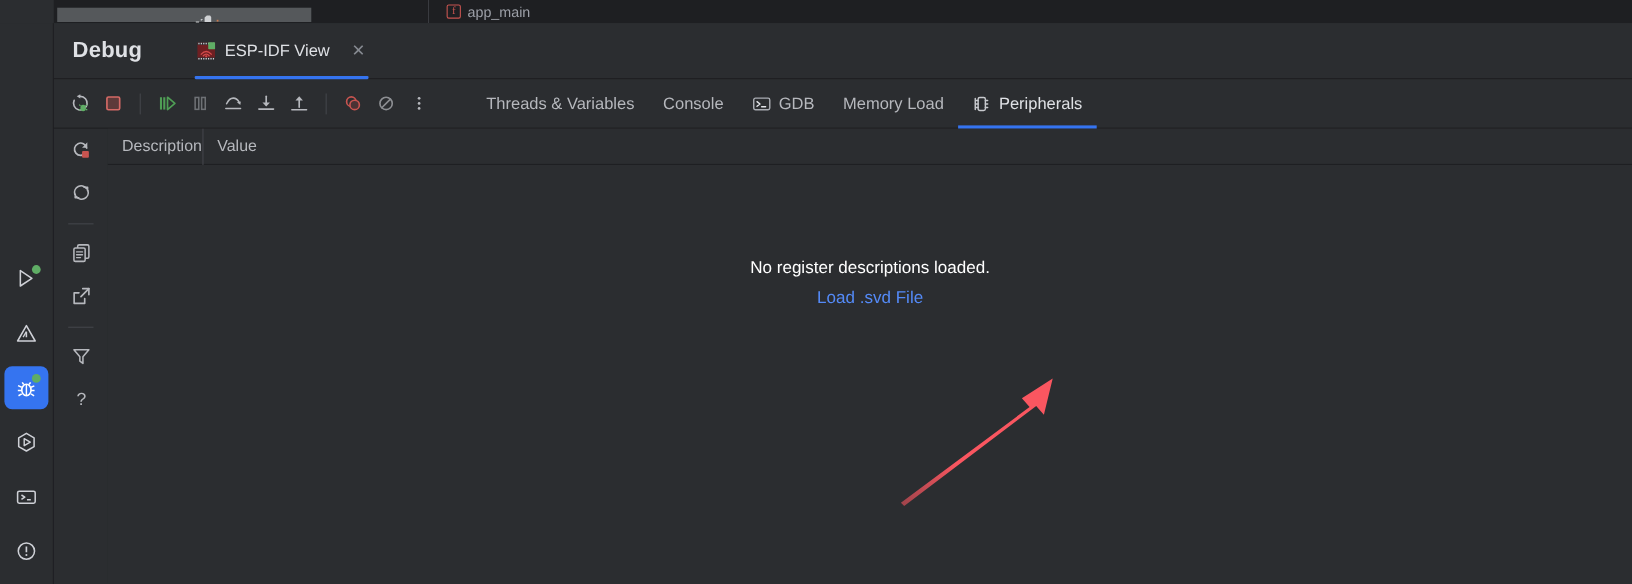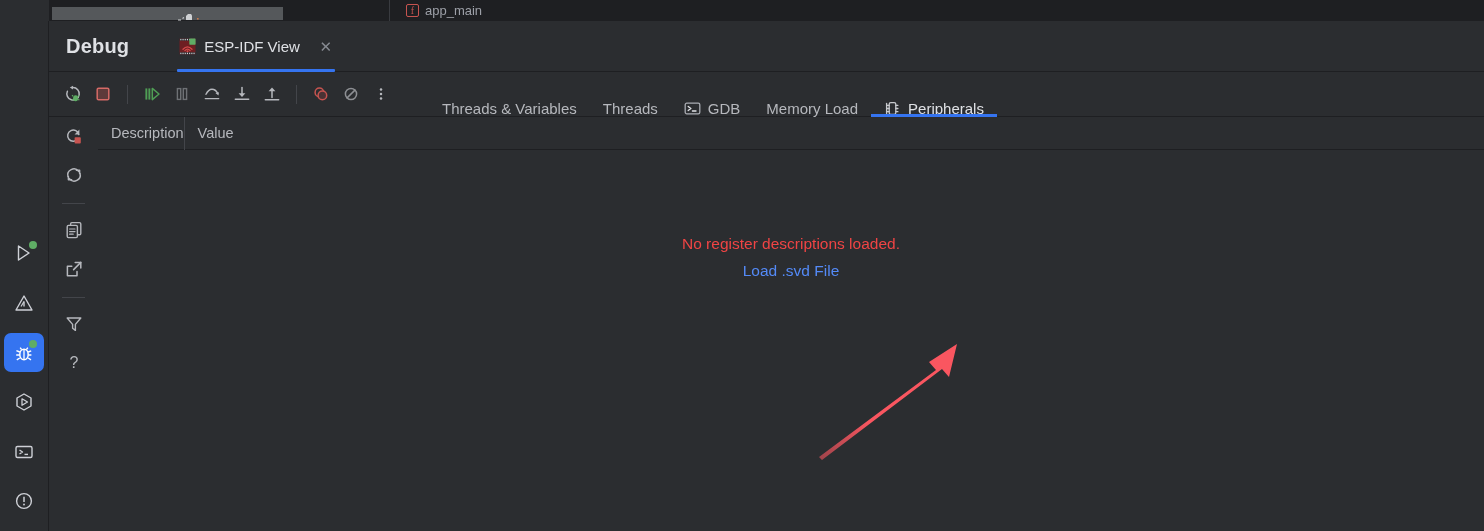--- a/index.html
+++ b/index.html
@@ -104,21 +104,21 @@
   .tb-icons { display: flex; align-items: center; padding-left: 10px; gap: 2px; }
   .tb-btn {
     width: 28px; height: 28px;
     display: flex; align-items: center; justify-content: center;
   }
   .tb-btn svg { display: block; }
   .tb-sep { width: 1px; height: 19px; background: #43454a; margin: 0 8px; }
   .tb-tabs { display: flex; align-items: center; margin-left: 34px; height: 45px; }
   .tb-tab {
     position: relative; height: 45px; padding: 0 13px;
-    display: flex; align-items: flex-end; gap: 7px;
+    display: flex; align-items: center; gap: 7px;
     color: #b6b8bd; font-size: 15px;
   }
   .tb-tab.sel { color: #dfe1e5; }
   .tb-tab-underline {
     position: absolute; left: 0; right: 0; bottom: 0; height: 3px; background: #3574f0;
   }
   .tb-tab-icon { width: 17px; height: 17px; display: block; }
 
   
   .tw-body { display: flex; height: 413px; }
@@ -144,21 +144,21 @@
     border-right: 1px solid #43454a;
   }
   .th:last-child { border-right: none; flex: 1; }
   .th-name { width: 313px; }
   .th-value { width: 118px; }
 
   .empty-state {
     position: absolute; left: 0; right: 0; top: 118px;
     text-align: center;
   }
-  .empty-msg { color: #ef4444; font-size: 15.5px; }
+  .empty-msg { color: #ffffff; font-size: 15.5px; }
   .empty-link {
     display: inline-block; margin-top: 9px;
     color: #548af7; font-size: 15.5px; cursor: pointer;
   }
 
   
   .arrow-layer {
     position: absolute; left: 0; top: 0; width: 1484px; height: 531px;
     pointer-events: none;
   }
@@ -366,21 +366,21 @@
         </div>
       </div>
 
       <div class="tb-tabs">
 
         <div class="tb-tab">
           <span>Threads &amp; Variables</span>
         </div>
 
         <div class="tb-tab">
-          <span>Threads</span>
+          <span>Console</span>
         </div>
 
         <div class="tb-tab">
           <span class="tb-tab-icon">
             <svg width="17" height="17" viewBox="0 0 17 17">
               <rect x="1.2" y="3.2" width="14.6" height="10.6" rx="1.6" fill="none" stroke="#a9acb2" stroke-width="1.3"></rect>
               <path d="M4.2 6.4 L6.9 8.5 L4.2 10.6" fill="none" stroke="#e3e5e9" stroke-width="1.3" stroke-linejoin="round" stroke-linecap="round"></path>
               <path d="M8.4 11 L12 11" stroke="#e3e5e9" stroke-width="1.3" stroke-linecap="round"></path>
             </svg>
           </span>

